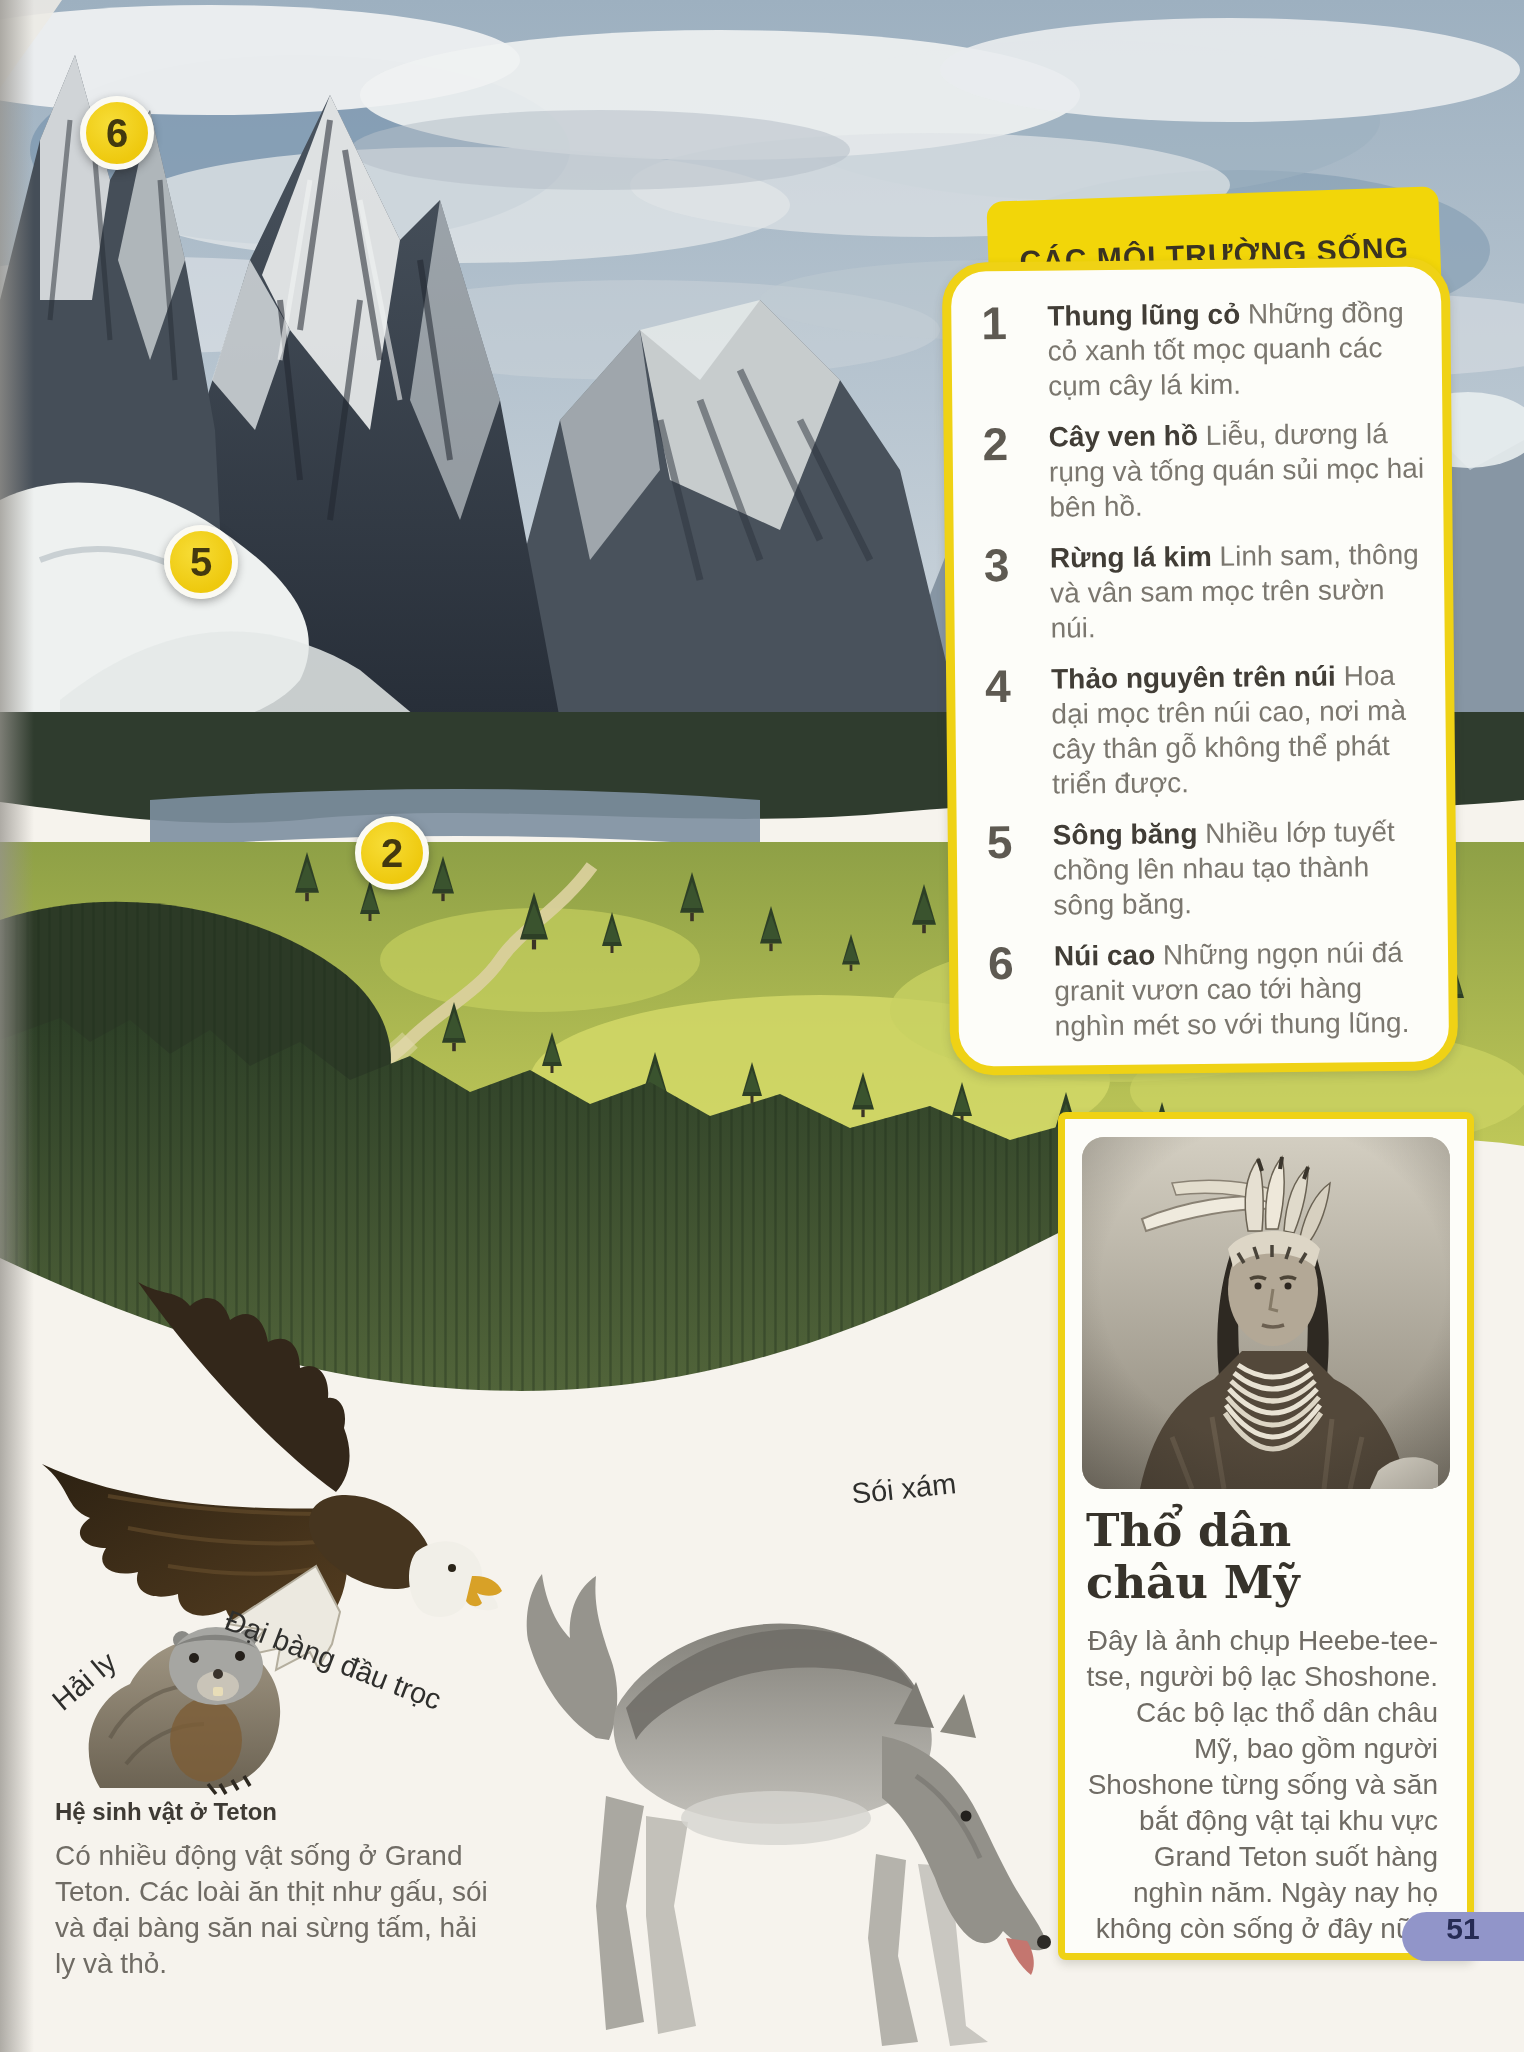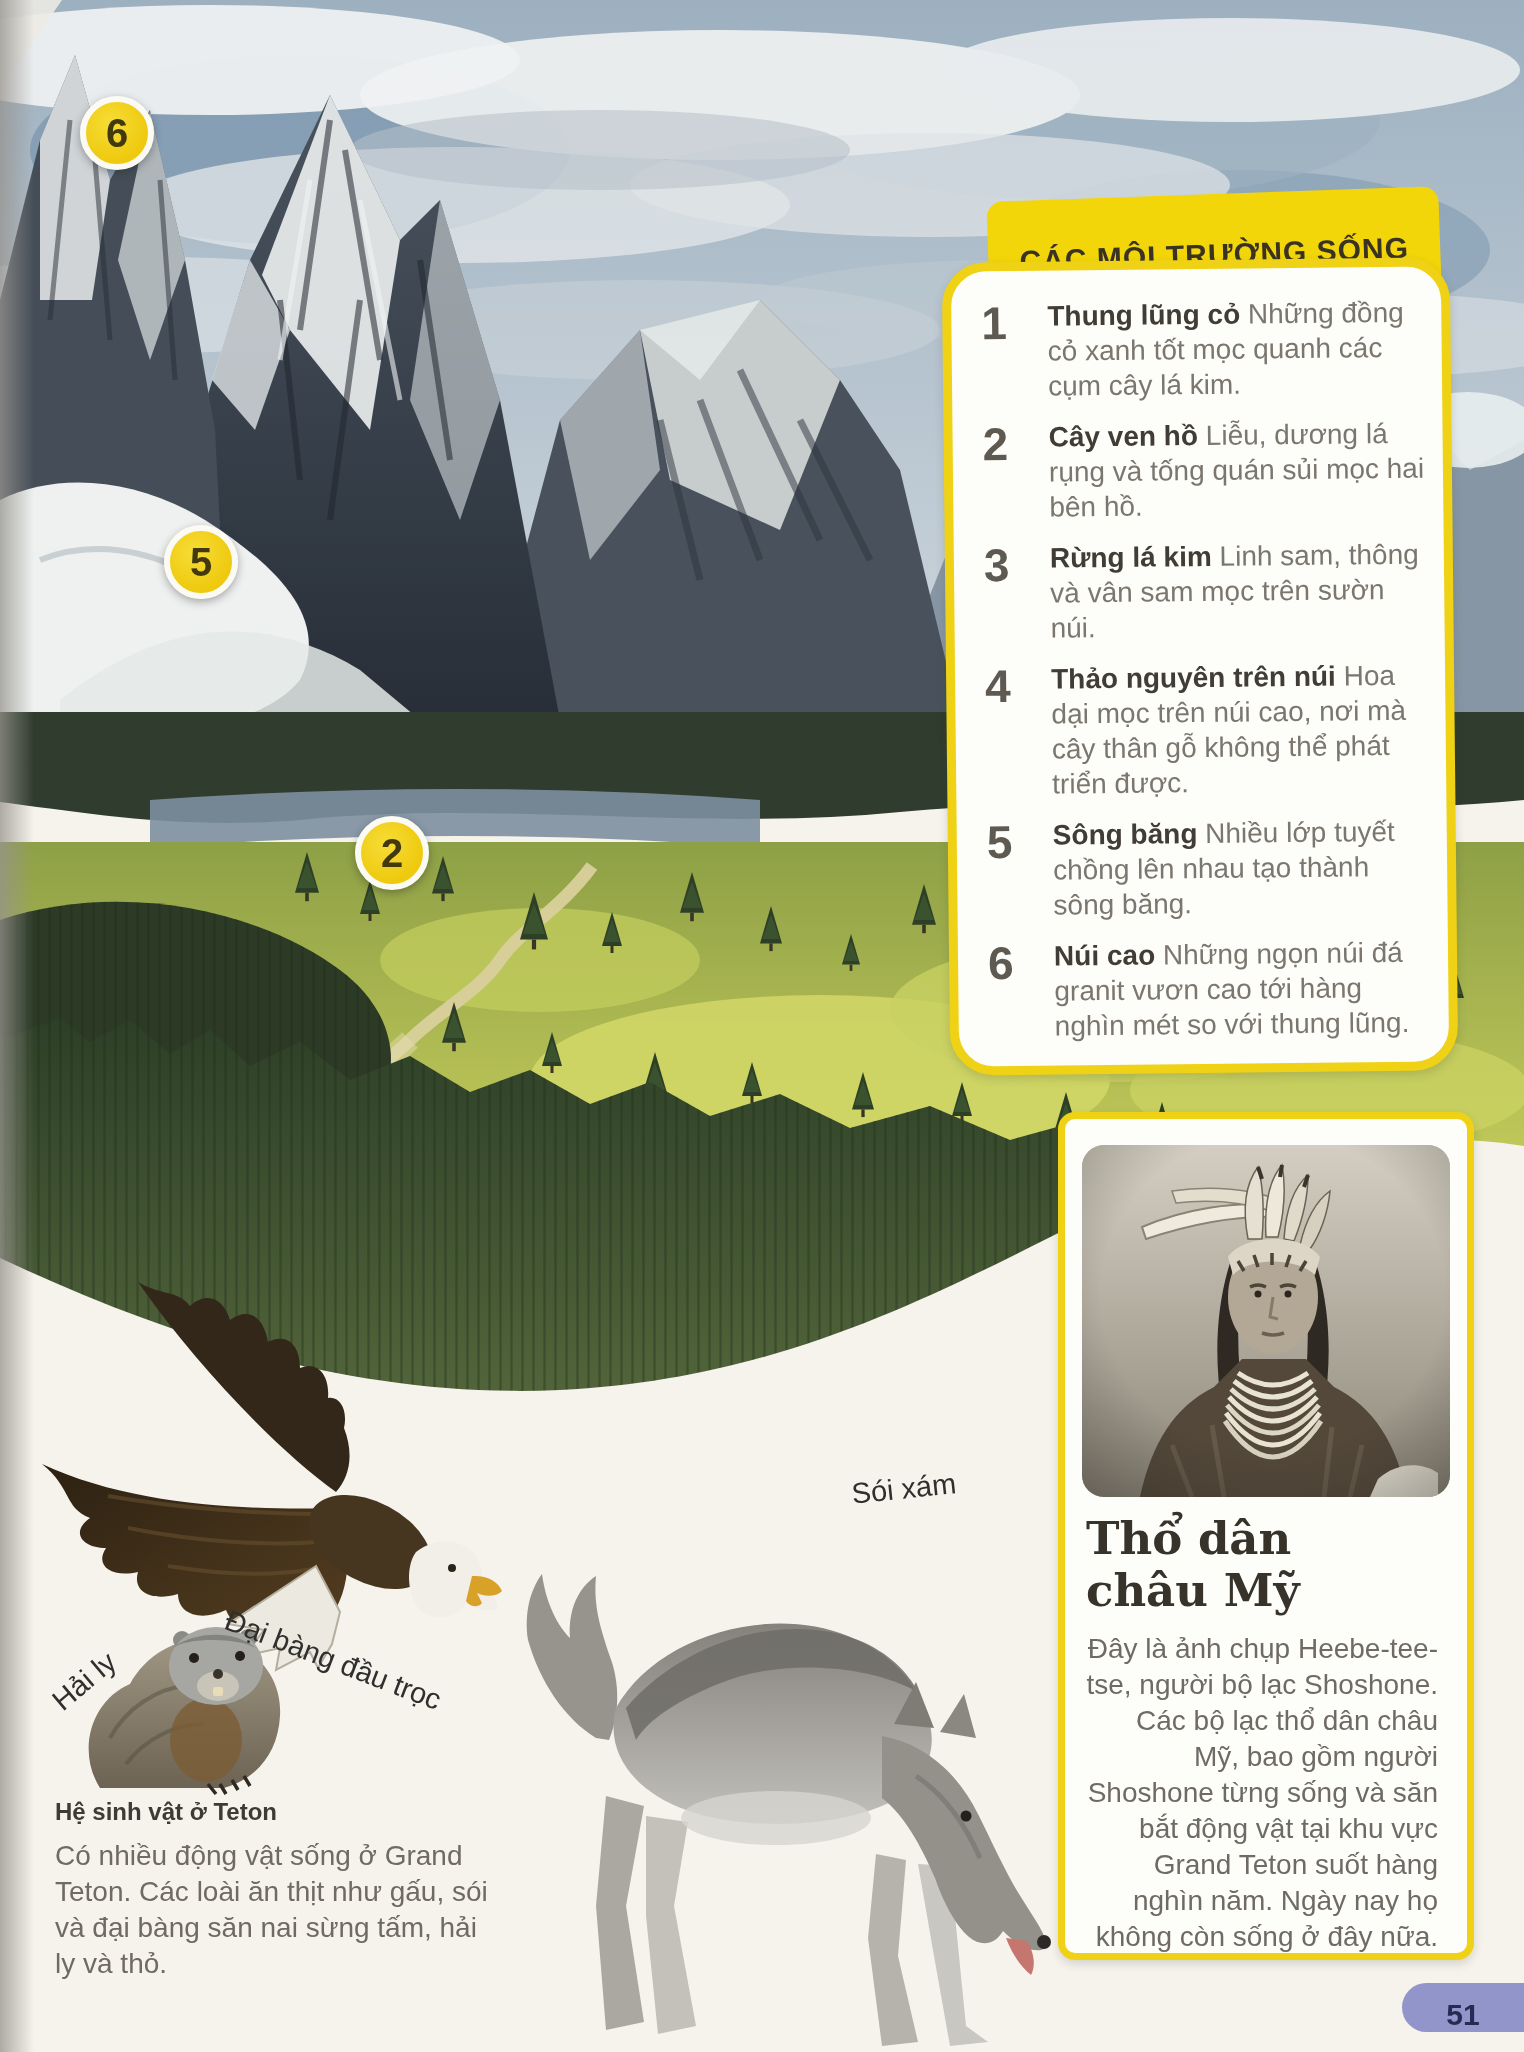--- a/index.html
+++ b/index.html
@@ -33,21 +33,21 @@
     box-shadow:0 4px 10px rgba(60,60,40,.18);
   }
   .habitat-item{display:grid;grid-template-columns:56px 1fr;column-gap:10px;margin-bottom:16px;}
   .habitat-item:last-child{margin-bottom:0;}
   .habitat-num{font-size:46px;font-weight:bold;color:#5e5a52;line-height:1.05;}
   .habitat-text{margin:0;font-size:28px;line-height:35px;color:#7b776f;}
   .habitat-text b{color:#413d36;}
   
   .native-box{
     position:absolute;left:1058px;top:1112px;width:416px;height:848px;z-index:10;box-sizing:border-box;
-    background:#fdfdf9;border:7px solid #efd215;border-radius:17px;padding:26px 17px;
+    background:#fdfdf9;border:7px solid #efd215;border-radius:8px;padding:18px 17px;
     box-shadow:0 4px 10px rgba(60,60,40,.18);
   }
   .portrait-frame{width:100%;height:352px;border-radius:22px;overflow:hidden;background:#b8b2a4;}
   .native-title{
     font-family:"DejaVu Serif", serif;font-weight:bold;font-size:45px;line-height:1.16;
     color:#37332b;margin:16px 0 14px 4px;width:280px;
   }
   .native-body{margin:0 0 0 4px;font-size:28px;line-height:36px;color:#6f6b64;width:352px;text-align:right;}
   
   .eco{position:absolute;left:55px;top:1798px;width:445px;z-index:7;}
@@ -57,23 +57,23 @@
   .animal-label{position:absolute;z-index:8;font-size:29px;color:#2f2f2d;white-space:nowrap;}
   .label-eagle{left:232px;top:1604px;transform:rotate(21deg);transform-origin:left top;}
   .label-beaver{left:46px;top:1692px;transform:rotate(-40deg);transform-origin:left top;}
   .label-wolf{left:850px;top:1478px;transform:rotate(-6deg);transform-origin:left top;}
   
   .eagle-svg{position:absolute;left:18px;top:1256px;z-index:6;}
   .marmot-svg{position:absolute;left:66px;top:1588px;z-index:6;}
   .wolf-svg{position:absolute;left:446px;top:1486px;z-index:6;}
   
   .page-badge{
-    position:absolute;right:0;top:1983px;width:122px;height:49px;z-index:15;
+    position:absolute;right:0;top:1912px;width:122px;height:49px;z-index:15;
     background:#9195c9;border-radius:25px 0 0 25px;
-    display:flex;align-items:flex-end;justify-content:center;
+    display:flex;align-items:flex-start;justify-content:center;
     font-size:30px;font-weight:bold;color:#262b54;
   }
   
   .left-edge{
     position:absolute;left:0;top:0;width:34px;height:100%;z-index:20;pointer-events:none;
     background:linear-gradient(90deg, rgba(150,147,141,.75), rgba(246,243,237,0));
   }
 </style>
 </head>
 <body>

